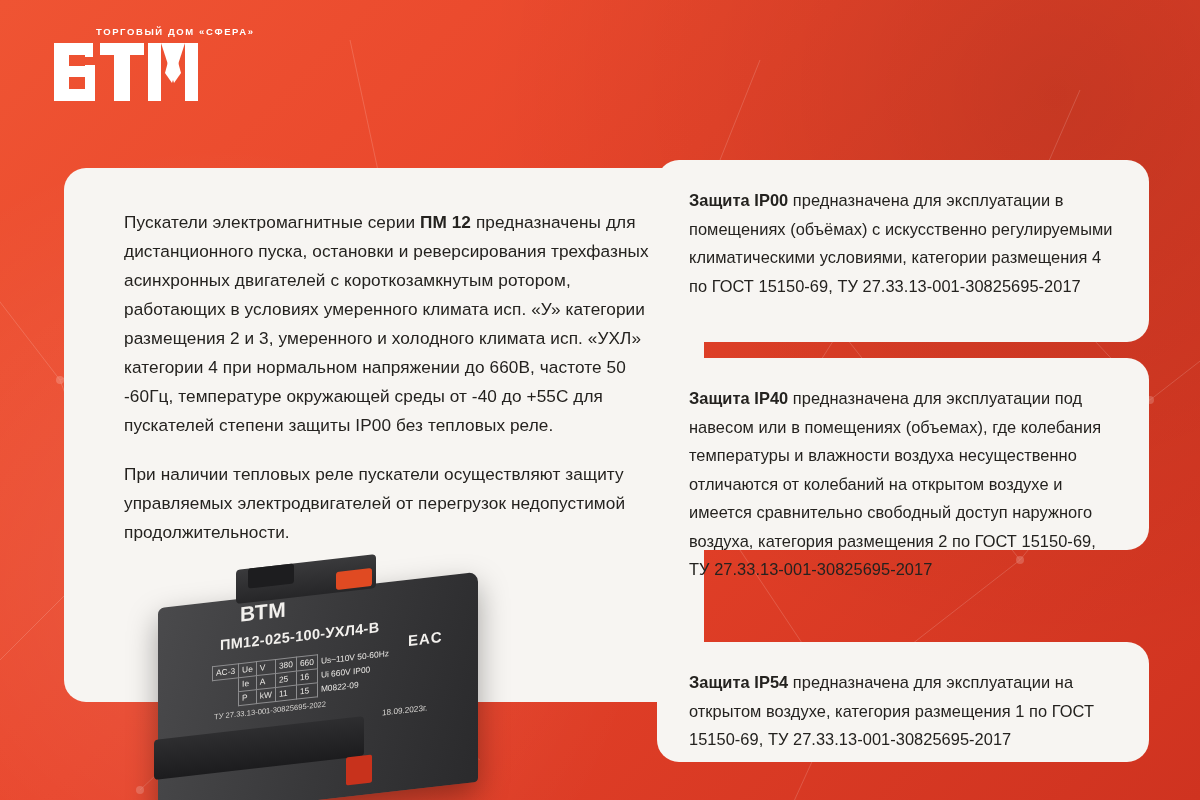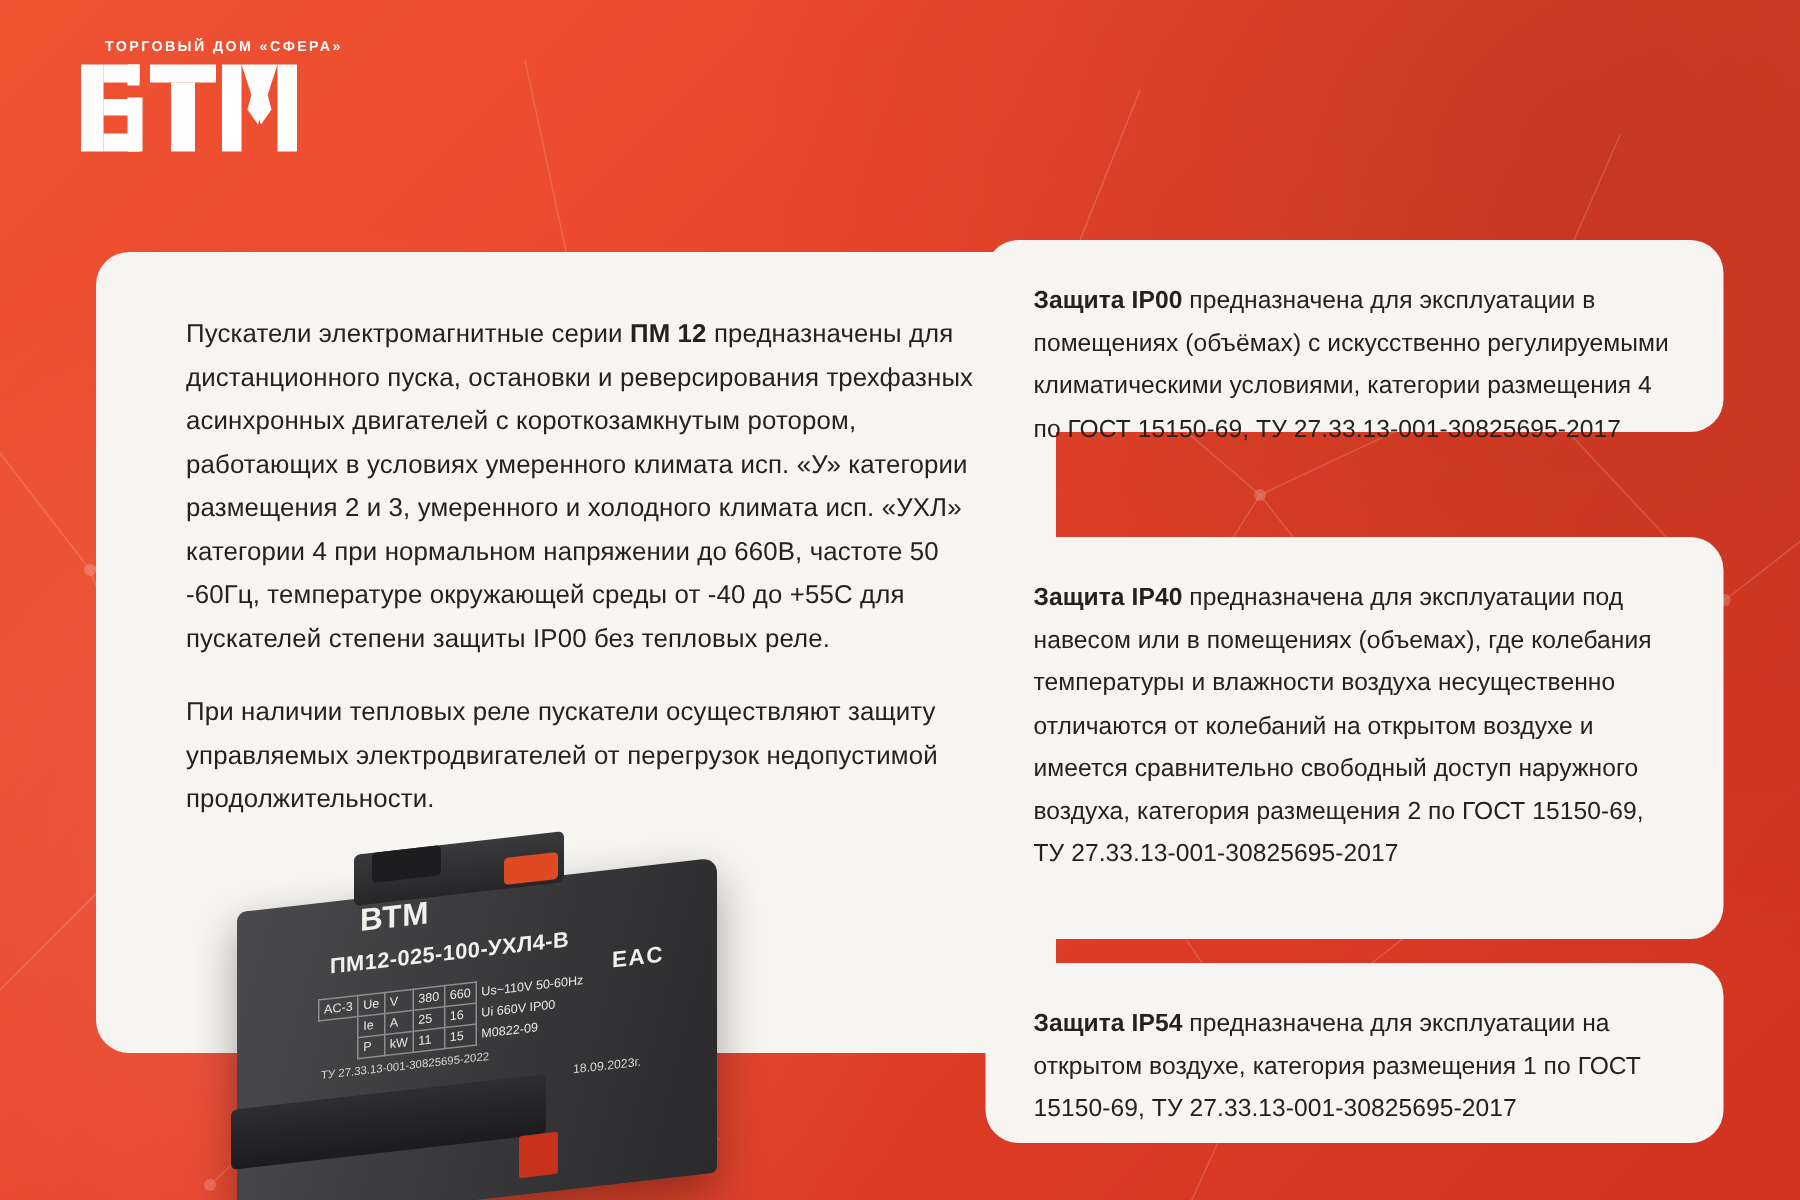--- a/index.html
+++ b/index.html
@@ -39,21 +39,21 @@
     position: absolute;
     left: 52px;
     top: 26px;
     width: 260px;
     color: #ffffff;
   }
   .logo-sub {
     font-size: 9.5px;
     letter-spacing: 1.6px;
     font-weight: bold;
-    margin-left: 18px;
+    margin-left: 44px;
     margin-bottom: 4px;
     white-space: nowrap;
   }
   .logo-mark {
     display: block;
   }
 
   
   .card {
     position: absolute;
@@ -75,22 +75,22 @@
     line-height: 29px;
     letter-spacing: 0.1px;
   }
   .card-left p:last-child { margin-bottom: 0; }
 
   .card-right {
     left: 657px;
     width: 492px;
     padding: 26px 30px 26px 32px;
   }
-  #card-ip00 { top: 160px; height: 128px; }
-  #card-ip40 { top: 358px; height: 268px; }
+  #card-ip00 { top: 160px; height: 182px; }
+  #card-ip40 { top: 358px; height: 192px; }
   #card-ip54 { top: 642px; height: 120px; }
 
   .card-right p {
     margin: 0;
     font-size: 16.4px;
     line-height: 28.5px;
     letter-spacing: 0.05px;
   }
   .b { font-weight: bold; }
 

